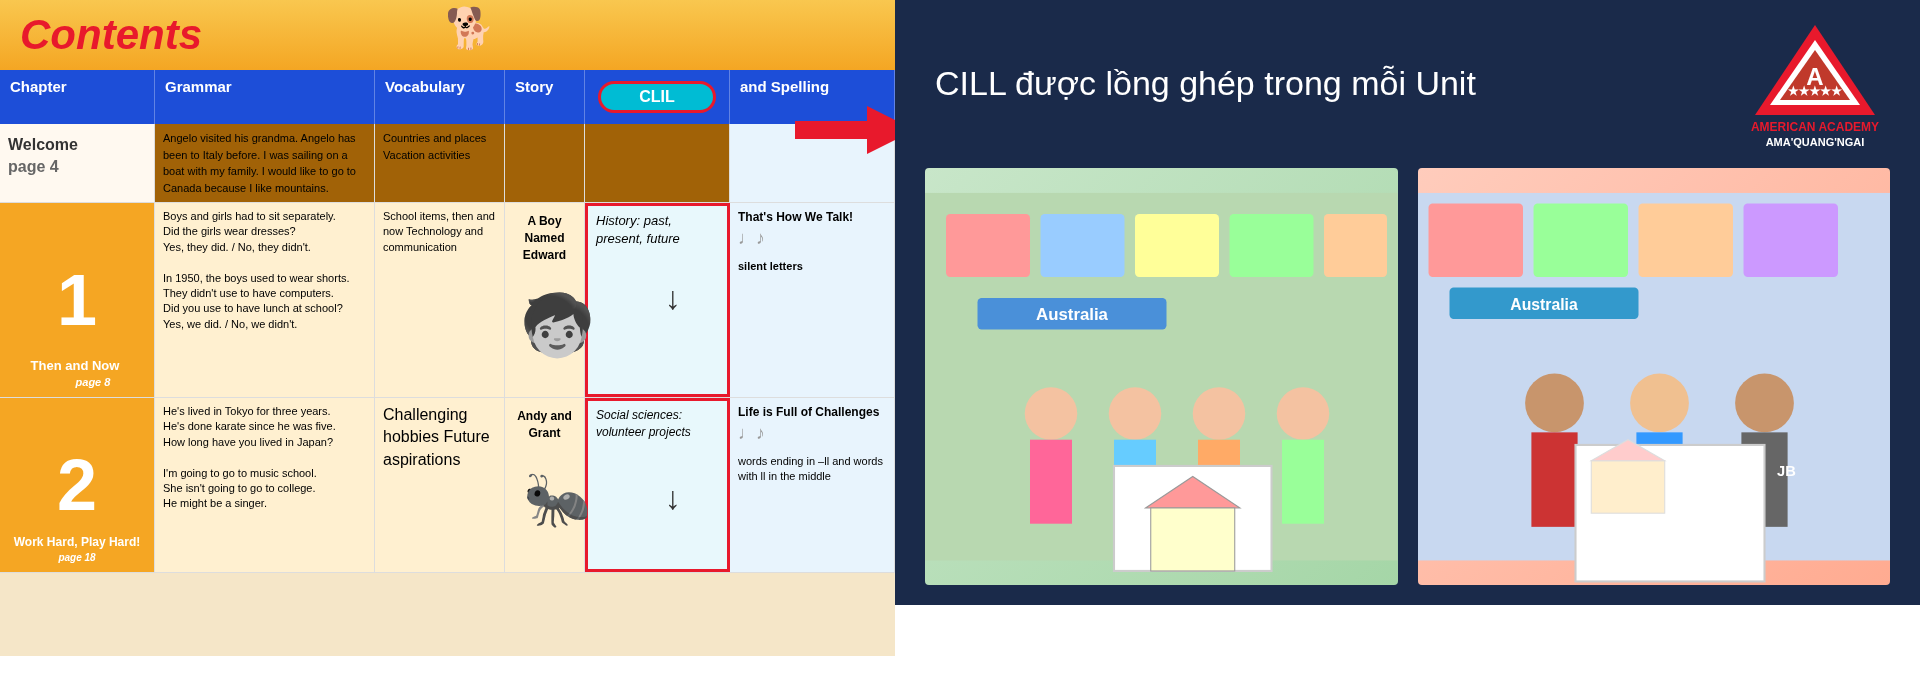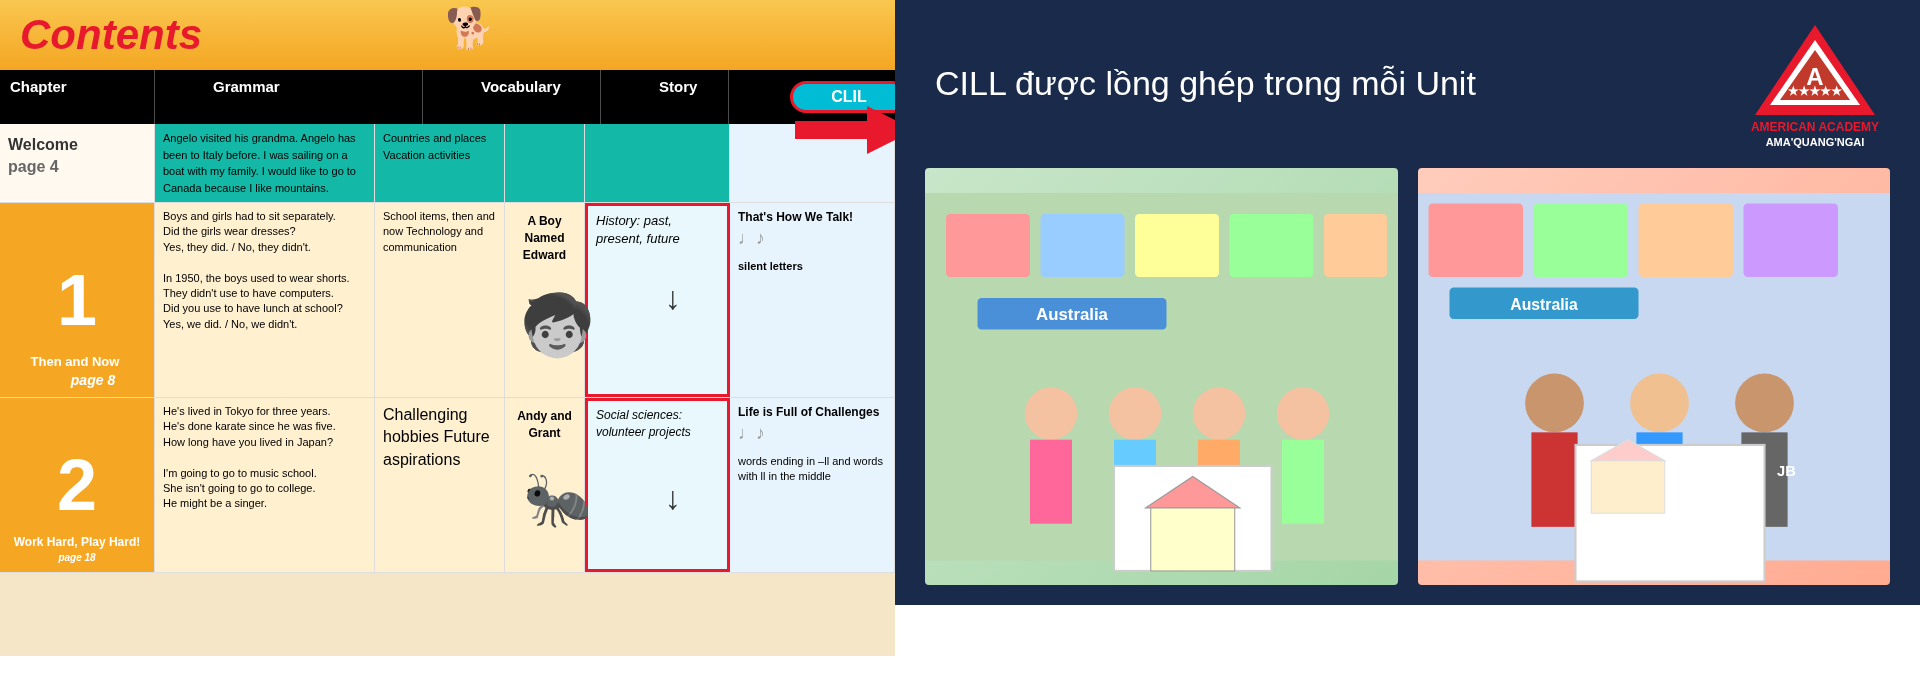--- a/index.html
+++ b/index.html
@@ -40,25 +40,24 @@
       position: absolute;
       right: 400px;
       top: 5px;
       font-size: 40px;
     }
 
     
     .table-header {
       display: grid;
       grid-template-columns: 155px 220px 130px 80px 145px 165px;
-      background: #000000;
+      background: #1d4ed8;
       color: white;
       font-weight: bold;
       font-size: 15px;
-      gap: 48px;
     }
 
     .table-header .col {
       padding: 8px 10px;
       border-right: 1px solid rgba(255,255,255,0.3);
     }
 
     .table-row {
       display: grid;
       grid-template-columns: 155px 220px 130px 80px 145px 165px;
@@ -67,21 +66,21 @@
 
     .table-row .cell {
       padding: 6px 8px;
       font-size: 12px;
       border-right: 1px solid #ddd;
       line-height: 1.4;
     }
 
     
     .welcome-row {
-      background: #14b8a6;
+      background: #a16207;
     }
 
     .welcome-row .chapter-cell {
       background: #fff9f0;
       font-weight: bold;
       font-size: 14px;
       display: flex;
       flex-direction: column;
       justify-content: flex-start;
       padding: 10px 8px;
@@ -338,21 +337,21 @@
     <div class="cell"></div>
     <div class="cell"></div>
     <div class="cell spelling-col"></div>
   </div>
 
   <div class="table-row ch1-row" style="min-height:195px;">
     <div class="cell ch1-num" style="padding:0;">
       <span style="font-size:72px; font-weight:900; color:white;">1</span>
       <div class="then-now-label">
         <div style="font-size:13px;">Then and Now</div>
-        <div style="font-size:14px; font-style:italic;padding-left:36px;">page 8</div>
+        <div style="font-size:11px; font-style:italic;padding-left:36px;">page 8</div>
       </div>
     </div>
     <div class="cell" style="font-size:11px; line-height:1.4; white-space:pre-line;">Boys and girls had to sit separately.
 Did the girls wear dresses?
 Yes, they did. / No, they didn't.
 
 In 1950, the boys used to wear shorts.
 They didn't use to have computers.
 Did you use to have lunch at school?
 Yes, we did. / No, we didn't.</div>

